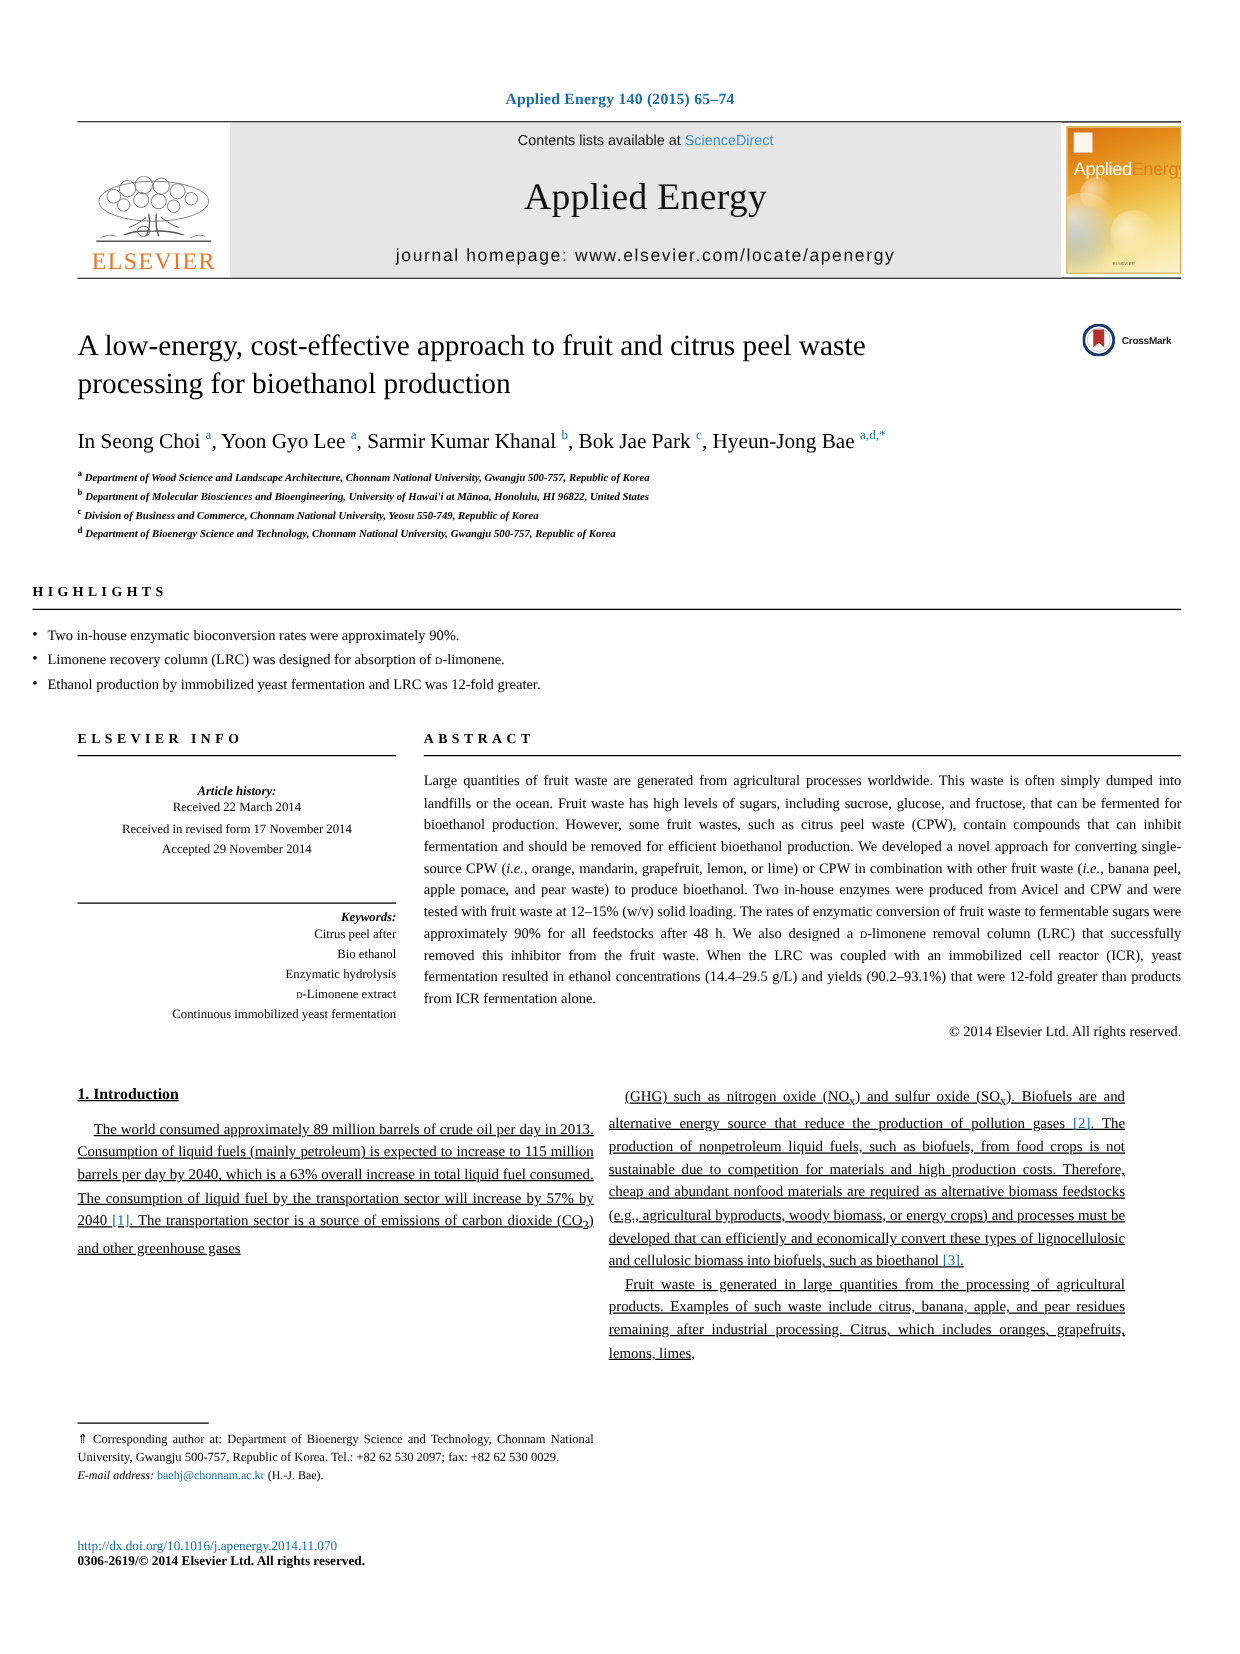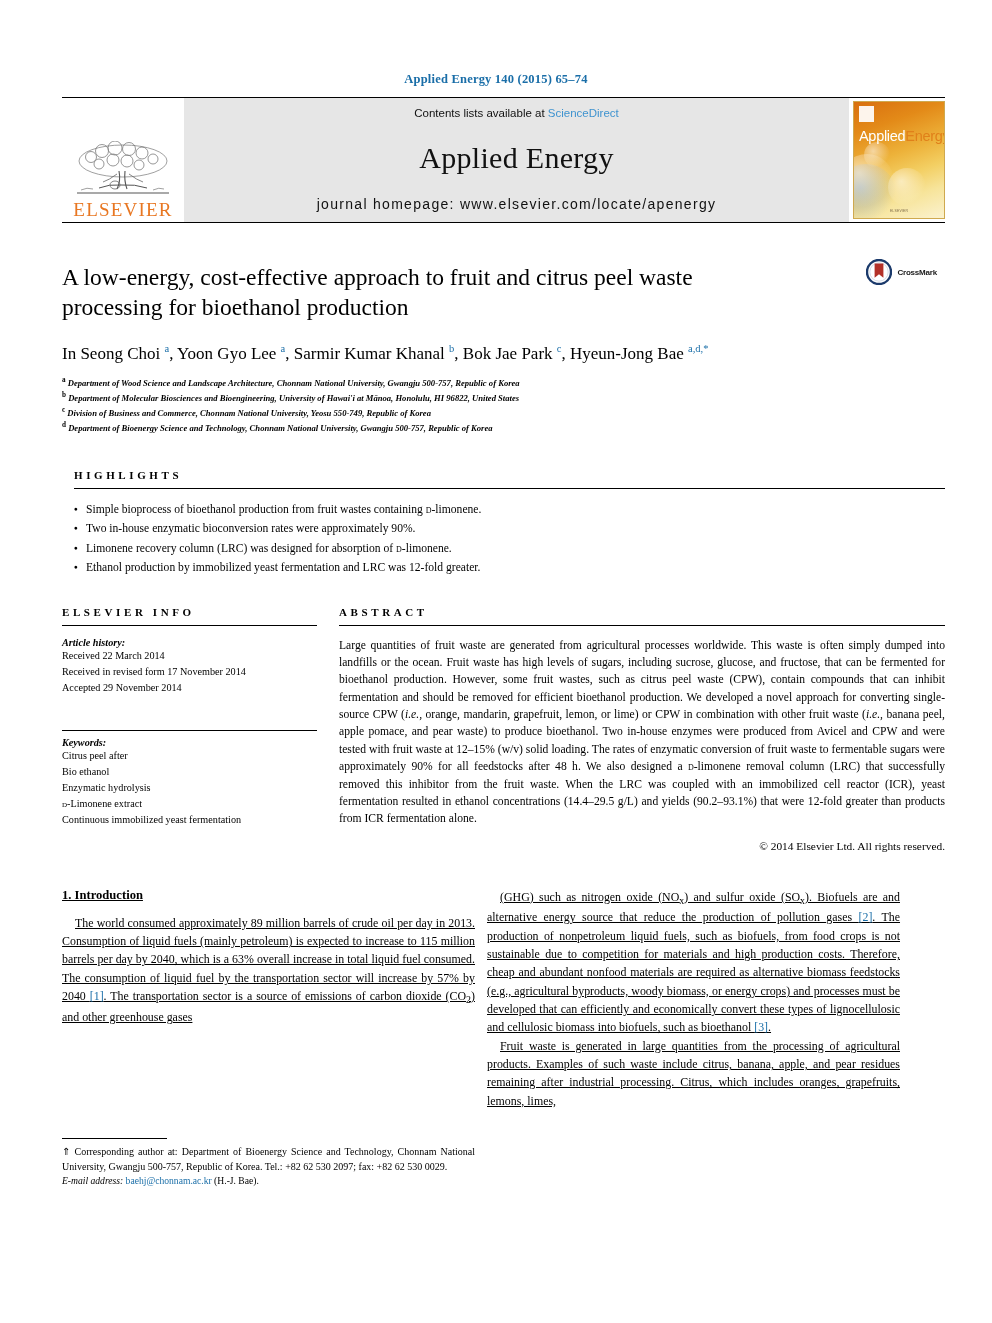--- a/index.html
+++ b/index.html
@@ -160,21 +160,21 @@
 
   
   .sec-head {
     font-family:"Liberation Serif", serif;
     font-size:11px;
     font-weight:bold;
     letter-spacing:3.6px;
   }
   .rule { border-top:1.1px solid #000; }
 
-  .highlights-wrap { margin:34px 47px 0 74px; }
+  .highlights-wrap { margin:34px 47px 0 26px; }
   .highlights-wrap .rule { margin-top:7px; }
   .hl-list { margin:11px 0 0 0; padding:0; list-style:none; }
   .hl-list li {
     font-size:11.6px;
     line-height:1.68;
     font-family:"Liberation Serif", serif;
     padding-left:12px;
     position:relative;
   }
   .hl-list li::before {
@@ -186,31 +186,31 @@
 
   
   .info-abs {
     margin:28px 47px 0 62px;
     display:flex;
     gap:22px;
   }
   .col-info { width:255px; flex:0 0 255px; }
   .col-abs  { flex:1 1 auto; }
   .col-info .rule, .col-abs .rule { margin-top:7px; }
-  .ai-block { margin-top:11px; }
+  .ai-block { margin-top:23px;text-align:center; }
   .ai-label {
     font-size:10.2px; font-style:italic; font-weight:bold;
     font-family:"Liberation Serif", serif;
   }
   .ai-line {
     font-size:10.2px; line-height:1.58;
     font-family:"Liberation Serif", serif;
   }
   .kw-rule { border-top:1.4px solid #000; margin-top:34px; }
-  .kw-block { margin-top:6px; }
+  .kw-block { margin-top:6px;text-align:right; }
   .abs-body {
     margin-top:11px;
     font-size:11.6px;
     line-height:1.5;
     text-align:justify;
     font-family:"Liberation Serif", serif;
   }
   .copyright {
     margin-top:12px;
     text-align:right;
@@ -352,21 +352,20 @@
         <div class="affil"><sup>b</sup> Department of Molecular Biosciences and Bioengineering, University of Hawai'i at Mānoa, Honolulu, HI 96822, United States</div>
         <div class="affil"><sup>c</sup> Division of Business and Commerce, Chonnam National University, Yeosu 550-749, Republic of Korea</div>
         <div class="affil"><sup>d</sup> Department of Bioenergy Science and Technology, Chonnam National University, Gwangju 500-757, Republic of Korea</div>
       </div>
   </div>
 
   <div class="highlights-wrap">
     <div class="sec-head">HIGHLIGHTS</div>
     <div class="rule"></div>
     <ul class="hl-list">
-        <li>Simple bioprocess of bioethanol production from fruit wastes containing <span class="sc">d</span>-limonene.</li>
         <li>Two in-house enzymatic bioconversion rates were approximately 90%.</li>
         <li>Limonene recovery column (LRC) was designed for absorption of <span class="sc">d</span>-limonene.</li>
         <li>Ethanol production by immobilized yeast fermentation and LRC was 12-fold greater.</li>
       </ul>
   </div>
 
   <div class="info-abs">
     <div class="col-info">
       <div class="sec-head">ELSEVIER INFO</div>
       <div class="rule"></div>
@@ -413,14 +412,18 @@
   <div class="footnote">
     <div class="fn-rule"></div>
     <div class="fn-text">⇑ Corresponding author at: Department of Bioenergy Science and Technology, Chonnam National University, Gwangju 500-757, Republic of Korea. Tel.: +82 62 530 2097; fax: +82 62 530 0029.</div>
     <div class="fn-email">
       <i>E-mail address:</i>
       <span class="ref">baehj@chonnam.ac.kr</span>
       <span>(H.-J. Bae).</span>
     </div>
   </div>
 
+  <div class="doi-block">
+    <span class="doi-link">http://dx.doi.org/10.1016/j.apenergy.2014.11.070</span>
+    <div class="issn">0306-2619/© 2014 Elsevier Ltd. All rights reserved.</div>
+  </div>
 
 </div>
 
 </body></html>

